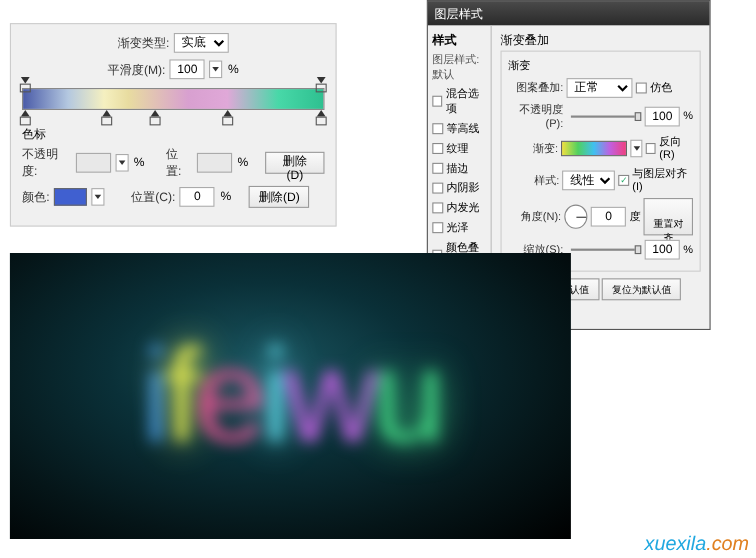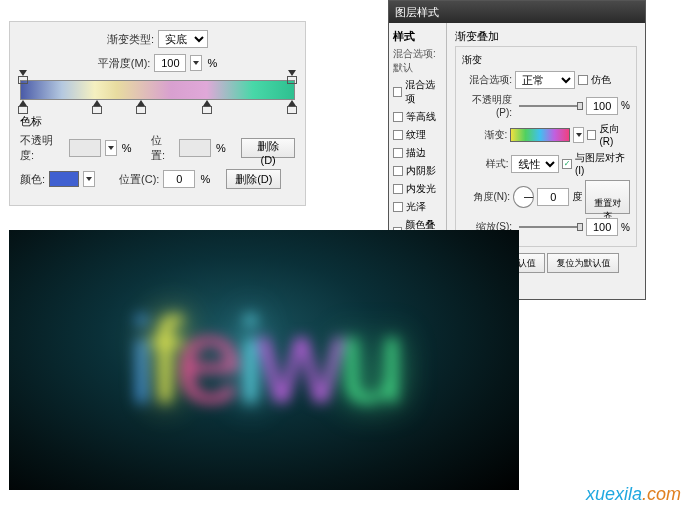--- a/index.html
+++ b/index.html
@@ -113,21 +113,21 @@
     <span style="width:8px"></span>
     <button class="btn">删除(D)</button>
   </div>
 </div>
 
 <div class="ls-dialog">
   <div class="ls-title">图层样式</div>
   <div class="ls-body">
     <div class="ls-left">
       <div class="ls-head">样式</div>
-      <div class="ls-sub">混合选项:默认</div>
+      <div class="ls-sub">图层样式:默认</div>
       <div id="ls-items">
           <div class="ls-item">
             <span class="ck"></span>
             <span>混合选项</span>
           </div>
           <div class="ls-item">
             <span class="ck"></span>
             <span>等高线</span>
           </div>
           <div class="ls-item">
@@ -170,21 +170,21 @@
             <span class="ck"></span>
             <span>投影</span>
           </div>
         </div>
     </div>
     <div class="ls-right">
       <div class="grp-title">渐变叠加</div>
       <div class="grp-box">
         <div class="grp-sub">渐变</div>
         <div class="r2">
-          <span class="lbl">混合选项:</span>
+          <span class="lbl">图案叠加:</span>
           <select class="select" style="width:60px"><option>正常</option></select>
           <span class="ck"></span>
           <span>仿色</span>
         </div>
         <div class="r2">
           <span class="lbl">不透明度(P):</span>
           <span class="slider">
               <span class="knob"></span>
             </span>
           <input class="num" value="100" style="">

